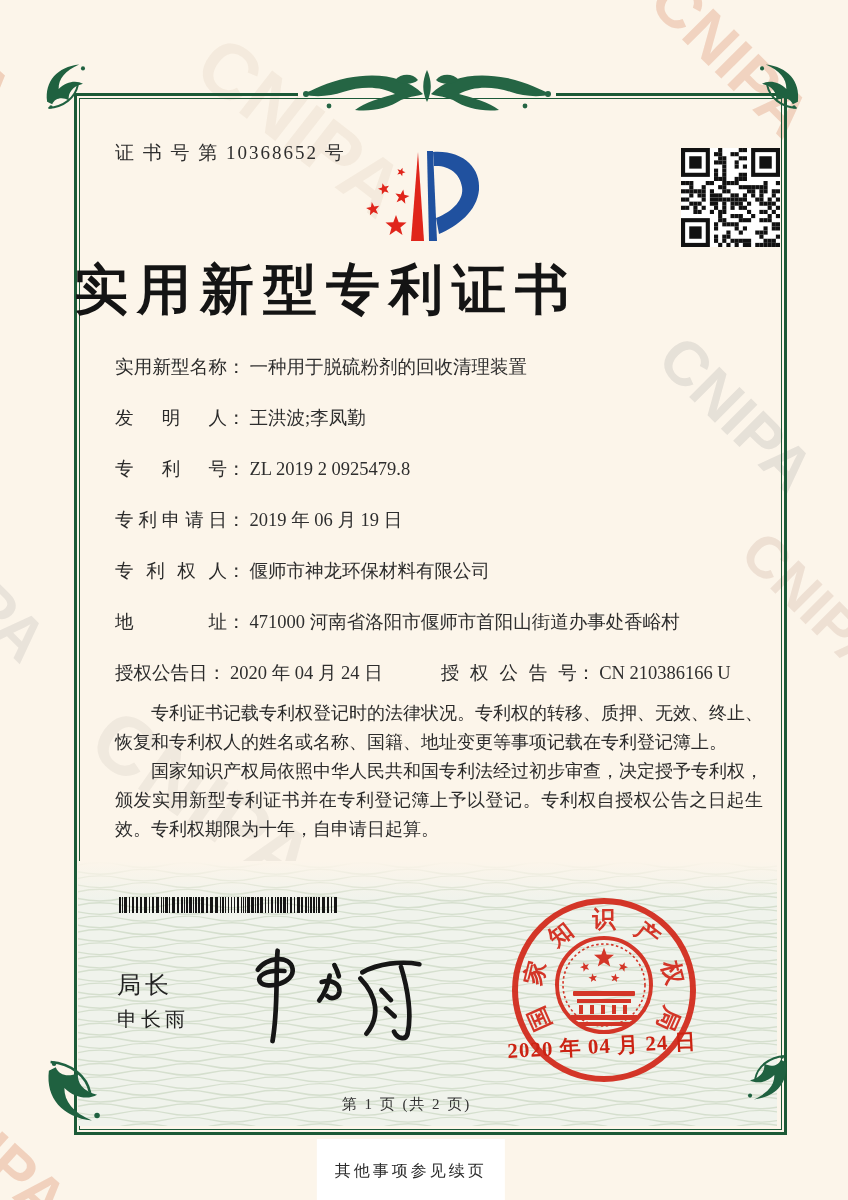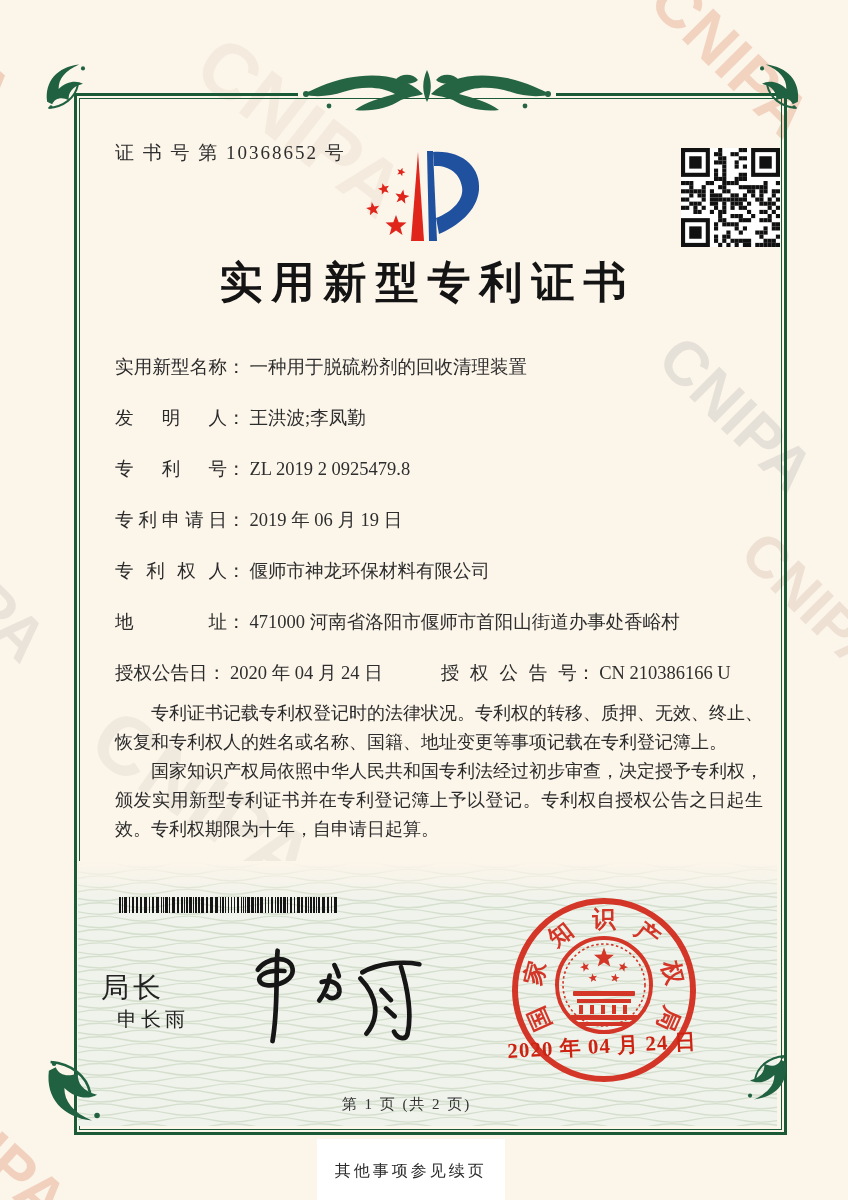--- a/index.html
+++ b/index.html
@@ -15,37 +15,37 @@
   .frame::after{content:"";position:absolute;inset:2px;border:1px solid #1b5a37;}
   .orn{position:absolute;z-index:3;}
   
   .waves{position:absolute;left:78px;top:861px;width:699px;height:265px;z-index:2;}
   .wavefade{position:absolute;left:78px;top:861px;width:699px;height:40px;z-index:2;
             background:linear-gradient(#fcf5ea,rgba(252,245,234,0));}
   
   .cert-no{position:absolute;left:115px;top:140px;font-size:19px;letter-spacing:2px;color:#2e2e2e;z-index:4;}
   .logo{position:absolute;left:360px;top:147px;z-index:4;}
   .qr{position:absolute;left:681px;top:148px;z-index:4;background:#fff;}
-  .title{position:absolute;left:74px;top:254px;width:707px;text-align:center;
-         font-size:43px;font-weight:600;letter-spacing:9px;color:#141414;z-index:4;}
+  .title{position:absolute;left:74px;top:254px;width:707px;text-align:left;
+         font-size:54px;font-weight:600;letter-spacing:9px;color:#141414;z-index:4;}
   
   .fields{position:absolute;left:115px;top:354px;width:648px;font-size:18.5px;z-index:4;}
   .frow{height:51px;white-space:nowrap;}
   .flabel{display:inline-block;color:#2b2b2b;}
   .fcolon{display:inline-block;margin-right:4px;}
   .fvalue{color:#2e2e2e;}
   .grant{height:51px;white-space:nowrap;}
   .glabel2{display:inline-block;margin-left:58px;}
   
   .paras{position:absolute;left:115px;top:699px;width:648px;font-size:18px;line-height:29px;
          text-align:justify;z-index:4;}
   .paras p{margin:0;text-indent:2em;}
   
   .barcode{position:absolute;left:119px;top:897px;z-index:4;}
-  .officer-title{position:absolute;left:101px;top:969px;font-size:28px;letter-spacing:4px;color:#222;z-index:4;}
+  .officer-title{position:absolute;left:117px;top:969px;font-size:24px;letter-spacing:4px;color:#222;z-index:4;}
   .officer-name{position:absolute;left:117px;top:1006px;font-size:20px;letter-spacing:4px;color:#222;z-index:4;}
   .sig{position:absolute;left:232px;top:938px;z-index:4;transform:rotate(-2deg);}
   .seal{position:absolute;left:511px;top:897px;width:186px;height:186px;opacity:.93;z-index:5;}
   .seal-char{position:absolute;left:50%;top:50%;font-size:23.5px;font-weight:bold;color:#d2281a;}
   .seal-emblem{position:absolute;left:38px;top:38px;}
   .seal-date{position:absolute;left:502px;top:1032px;width:200px;text-align:center;font-size:21px;
              font-weight:600;color:#cc2313;letter-spacing:1px;transform:rotate(-3deg);z-index:6;}
   .page-ind{position:absolute;left:74px;top:1095px;width:665px;text-align:center;
             font-size:15px;letter-spacing:2px;color:#333;z-index:4;}
   .note{position:absolute;left:50%;top:1139px;transform:translateX(-57%);background:#ffffff;

